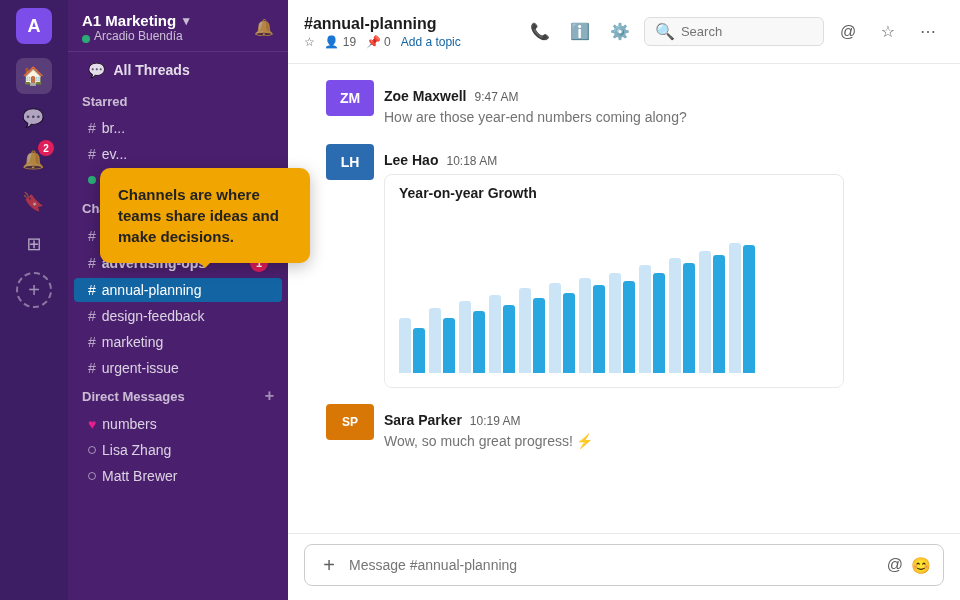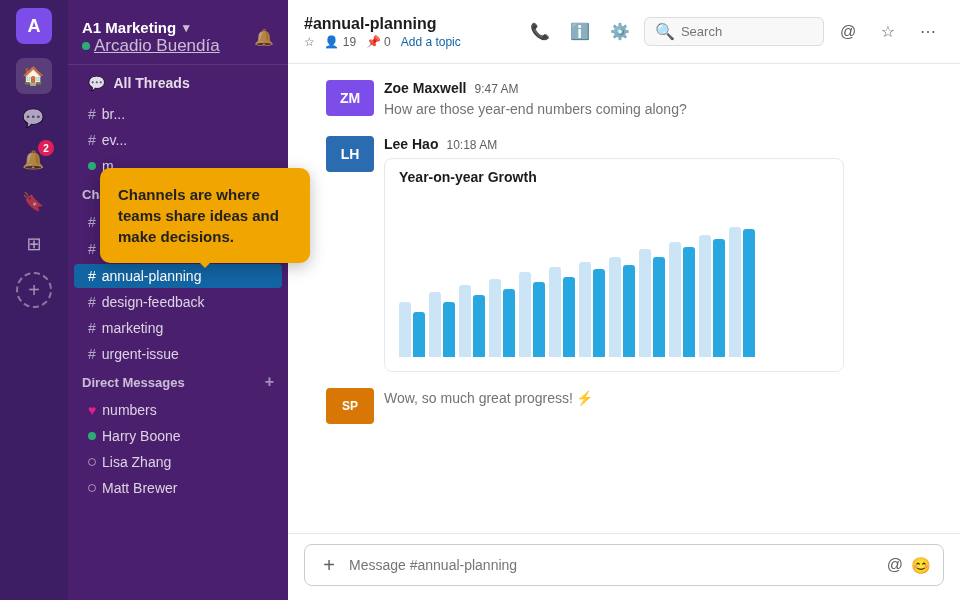--- a/index.html
+++ b/index.html
@@ -62,33 +62,32 @@
       flex-direction: column;
       flex-shrink: 0;
       overflow-y: auto;
     }
     .sidebar-header {
       padding: 12px 14px 8px;
       display: flex;
       align-items: center;
       justify-content: space-between;
       border-bottom: 1px solid rgba(255,255,255,0.1);
-      margin-top: 7px;
     }
     .workspace-name {
       font-weight: 700;
       font-size: 15px;
       color: white;
       display: flex; align-items: center; gap: 4px;
     }
     .workspace-name .chevron { font-size: 12px; color: rgba(255,255,255,0.7); }
     .user-status {
-      font-size: 17px;
+      font-size: 12px;
       color: rgba(255,255,255,0.7);
-      display: flex; align-items: center; gap: 4px; text-decoration: underline;
+      display: flex; align-items: flex-end; gap: 4px;
     }
     .status-dot { width: 8px; height: 8px; border-radius: 50%; background: #2bac76; display: inline-block; }
     .bell-icon { color: rgba(255,255,255,0.6); font-size: 16px; cursor: pointer; }
     .sidebar-item {
       padding: 4px 14px;
       font-size: 14px;
       color: rgba(255,255,255,0.8);
       cursor: pointer;
       display: flex;
       align-items: center;
@@ -243,21 +242,21 @@
       border-radius: 4px;
       flex-shrink: 0;
       display: flex; align-items: center; justify-content: center;
       font-weight: bold; font-size: 14px; color: white; margin-left: 22px;
     }
     .avatar.zoe { background: #7c4de8; }
     .avatar.lee { background: #2b6cb0; }
     .avatar.sara { background: #d97706; overflow: hidden; }
     .message-body { flex: 1; }
     .message-header { display: flex; align-items: baseline; gap: 8px; margin-bottom: 3px; }
-    .sender-name { font-weight: 700; font-size: 14px; color: #1d1c1d; }
+    .sender-name { font-weight: 700; font-size: 14px; color: #1d1c1d; margin-top: 8px; }
     .timestamp { font-size: 12px; color: #616061; }
     .message-text { font-size: 14px; color: #737373; line-height: 1.5; }
 
     
     .attachment-card {
       border: 1px solid #e8e8e8;
       border-radius: 8px;
       overflow: hidden;
       max-width: 460px;
       margin-top: 6px;
@@ -349,20 +348,23 @@
       </div>
     </div>
     <div class="bell-icon">🔔</div>
   </div>
 
   <div class="all-threads-item">
     <span>💬</span>
     <span>All Threads</span>
   </div>
 
+  <div class="sidebar-section-header">
+    <span>Starred</span>
+  </div>
   <div class="sidebar-item">
     <span class="hash-icon">#</span>
     <span>br...</span>
   </div>
   <div class="sidebar-item">
     <span class="hash-icon">#</span>
     <span>ev...</span>
   </div>
   <div class="sidebar-item">
     <span class="dm-dot online"></span>
@@ -399,24 +401,20 @@
     <span>urgent-issue</span>
   </div>
 
   <div class="sidebar-section-header">
     <span>Direct Messages</span>
     <span class="plus-btn">+</span>
   </div>
   <div class="sidebar-item">
     <span class="heart-icon">♥</span>
     <span>numbers</span>
-  </div>
-  <div class="sidebar-item">
-    <span class="dm-dot online"></span>
-    <span>Harry Boone</span>
   </div>
   <div class="sidebar-item">
     <span class="dm-dot away"></span>
     <span>Lisa Zhang</span>
   </div>
   <div class="sidebar-item">
     <span class="dm-dot away"></span>
     <span>Matt Brewer</span>
   </div>
 </div>
@@ -532,20 +530,24 @@
                 <div class="bar dark" style="height: 128px;"></div>
               </div>
             </div>
         </div>
       </div>
     </div>
 
     <div class="message-row">
       <div class="avatar sara" style="background:#d97706; font-size:12px;">SP</div>
       <div class="message-body">
+        <div class="message-header">
+          <span class="sender-name">Sara Parker</span>
+          <span class="timestamp">10:19 AM</span>
+        </div>
         <div class="message-text">Wow, so much great progress! ⚡</div>
       </div>
     </div>
 
   </div>
 
   <div class="message-input-bar">
     <div class="message-input-inner">
       <button class="plus-btn-input">+</button>
       <input type="text" placeholder="Message #annual-planning" style="">

